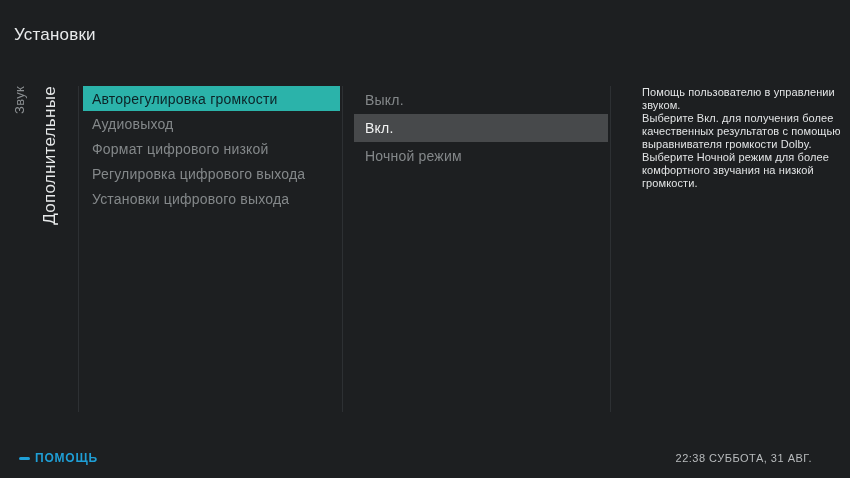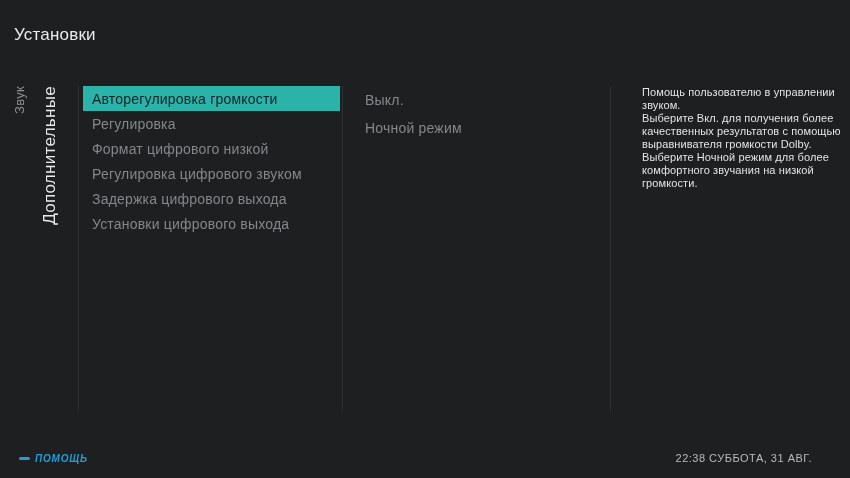--- a/index.html
+++ b/index.html
@@ -67,50 +67,50 @@
   }
   .footer-help{
     position:absolute;left:19px;top:450px;height:16px;
     display:flex;align-items:center;cursor:pointer;
   }
   .footer-help .dash{
     width:11px;height:3px;border-radius:2px;background:var(--accent-blue);
     margin-right:5px;display:inline-block;
   }
   .footer-help .label{
-    font-size:10px;font-weight:700;color:var(--accent-blue);letter-spacing:.8px;font-style:italic;
+    font-size:12px;font-weight:700;color:var(--accent-blue);letter-spacing:.8px;
   }
   .clock{
     position:absolute;right:38px;top:452px;
     font-size:11px;color:#b8bbbd;letter-spacing:.5px;
   }
 </style>
 </head>
 <body>
 
 <div class="page-title">Установки</div>
 
 <div class="vlabel category">Звук</div>
 <div class="vlabel subcategory">Дополнительные</div>
 
 <div class="divider d1"></div>
 <div class="divider d2"></div>
 <div class="divider d3"></div>
 
 <div class="menu">
   <div class="menu-row selected">Авторегулировка громкости</div>
-  <div class="menu-row">Регулировка</div>
+  <div class="menu-row">Аудиовыход</div>
   <div class="menu-row">Формат цифрового низкой</div>
-  <div class="menu-row">Регулировка цифрового звуком</div>
-  <div class="menu-row">Задержка цифрового выхода</div>
+  <div class="menu-row">Регулировка цифрового выхода</div>
   <div class="menu-row">Установки цифрового выхода</div>
 </div>
 
 <div class="options">
   <div class="option-row">Выкл.</div>
+  <div class="option-row selected">Вкл.</div>
   <div class="option-row">Ночной режим</div>
 </div>
 
 <div class="help-panel">Помощь пользователю в управлении звуком.
 Выберите Вкл. для получения более качественных результатов с помощью выравнивателя громкости Dolby.
 Выберите Ночной режим для более комфортного звучания на низкой громкости.</div>
 
 <div class="footer-help">
   <span class="dash"></span>
   <span class="label">ПОМОЩЬ</span>

